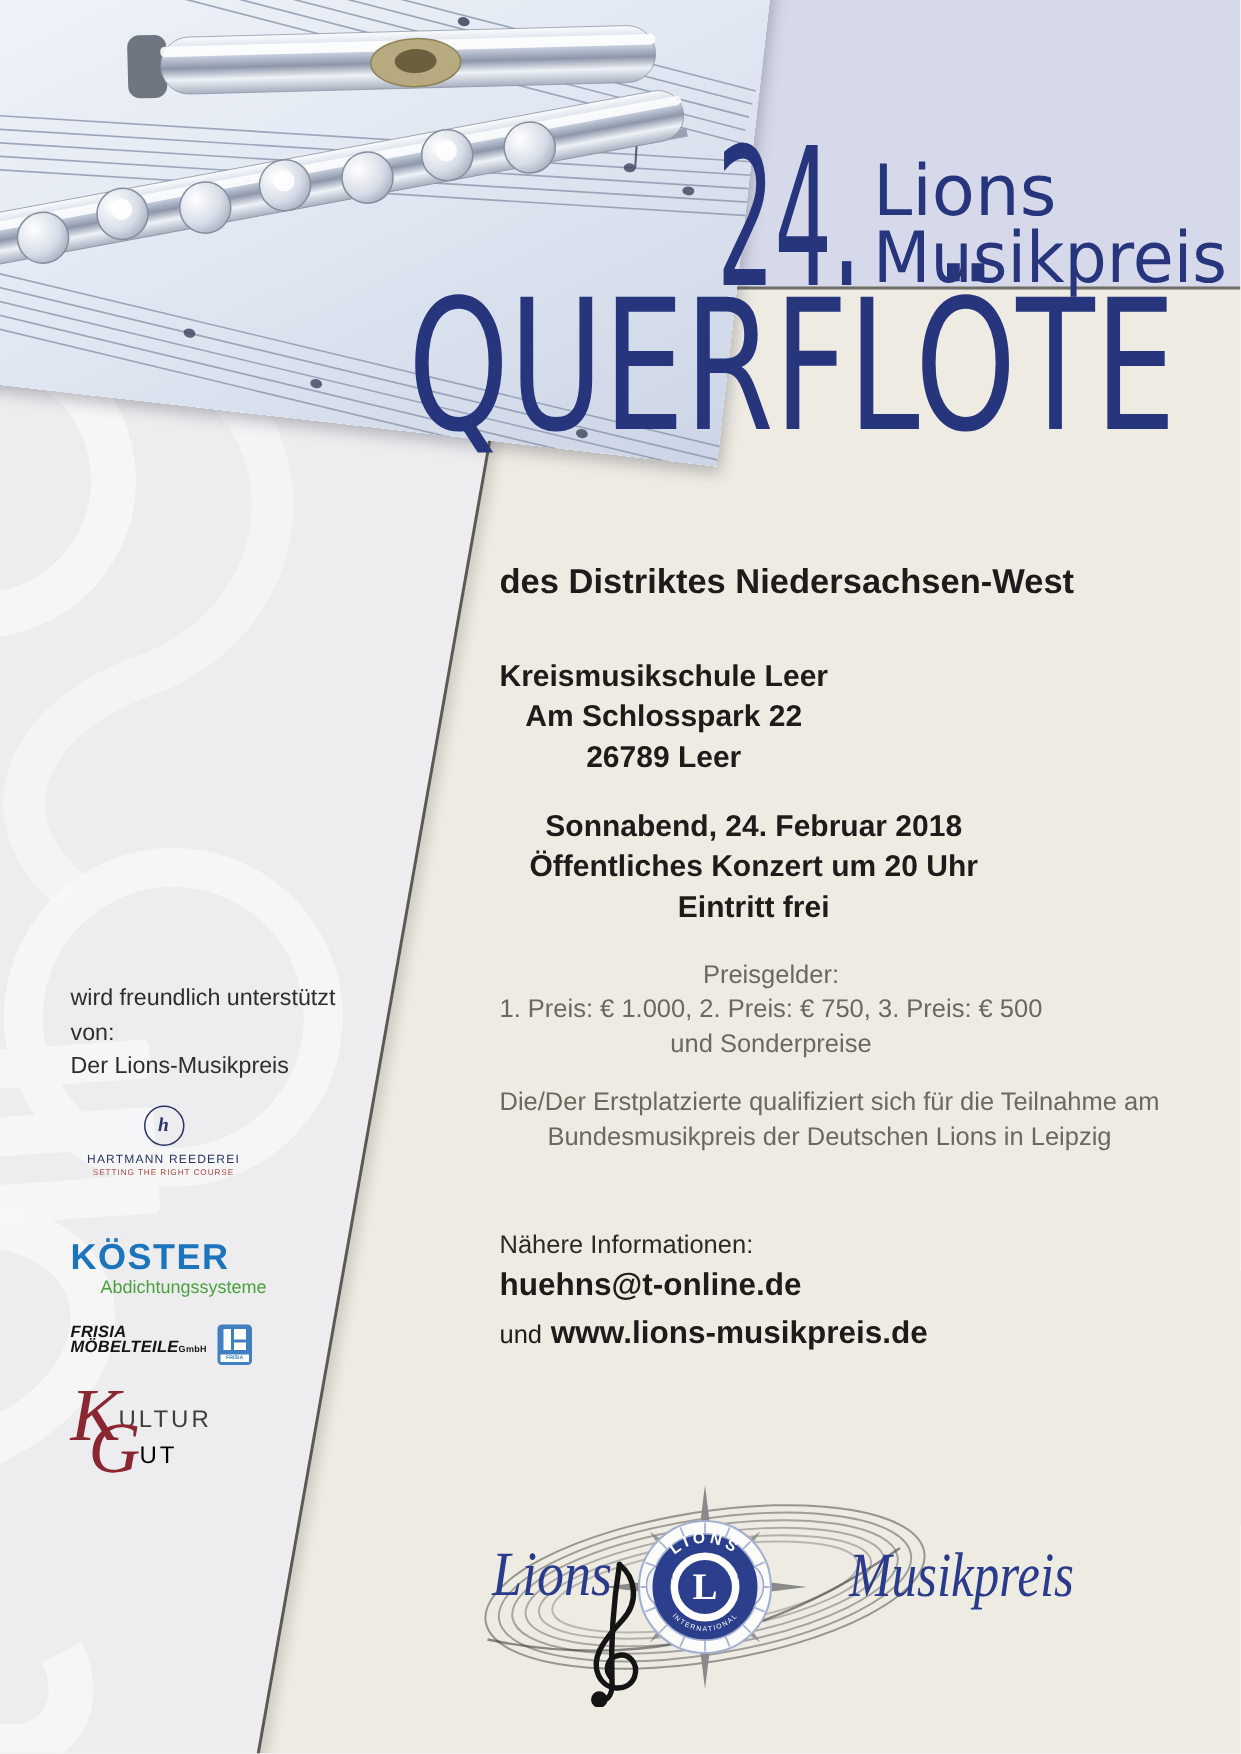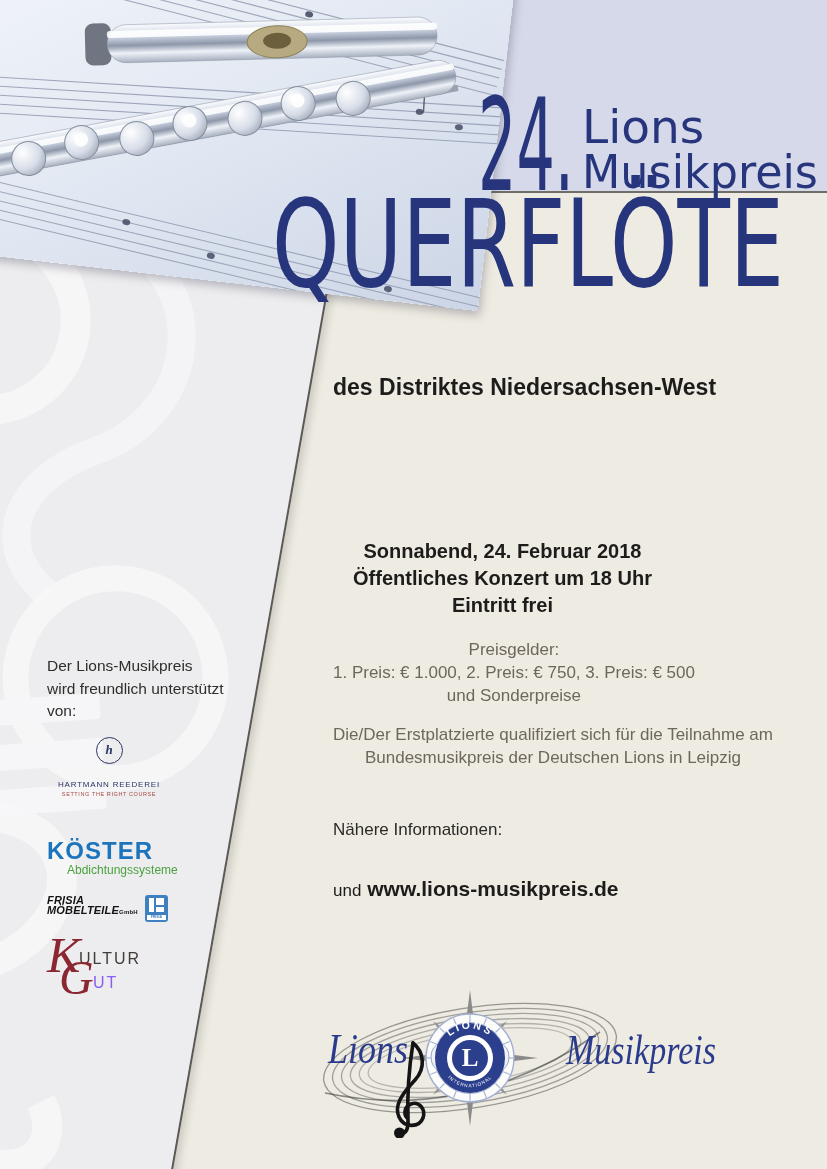--- a/index.html
+++ b/index.html
@@ -38,21 +38,21 @@
   .website-line .conj { font-size:17px; font-weight:normal; }
   .website-line .site { font-size:21px; font-weight:bold;margin-top:48px; }
 
   
   .sponsors { position:absolute; left:47px; top:655px; width:210px; z-index:5; }
   .sp-intro { font-size:15.5px; line-height:22.5px; color:#2f2e2b; }
   .logo-hartmann { width:124px; text-align:center; margin-top:14px; }
   .h-circle { width:25px; height:25px; border:1.5px solid #2a3564; border-radius:50%;
               margin:0 auto; line-height:24px; font-family:"Liberation Serif",serif;
               font-style:italic; font-weight:bold; font-size:13px; color:#2a3564; }
-  .h-line1 { font-size:8px; letter-spacing:.8px; color:#2a3564; margin-top:16px; }
+  .h-line1 { font-size:8px; letter-spacing:.8px; color:#2a3564; margin-top:4px; }
   .h-line2 { font-size:5.5px; letter-spacing:.6px; color:#a84a42; margin-top:2px; }
   .logo-koester { margin-top:15px; }
   .k-line1 { font-size:24px; font-weight:bold; letter-spacing:1px; color:#1b74bc;margin-top:40px; }
   .k-line2 { font-size:12px; color:#4ba13e; margin:-2px 0 0 20px; }
   .logo-frisia { margin-top:18px; display:flex; align-items:flex-start; gap:7px; }
   .f-text { font-style:italic; font-weight:bold; font-size:11px; line-height:10.5px;
             color:#141414; letter-spacing:.2px; }
   .f-gmbh { font-size:6px; font-style:normal; }
   .f-badge { width:23px; height:27px; background:#3f80c1; border-radius:3px; position:relative; }
   .f-s1 { position:absolute; left:4px; top:3px; width:5px; height:14px; background:#fff; }
@@ -60,21 +60,21 @@
   .f-s3 { position:absolute; left:11px; top:12px; width:8px; height:5px; background:#fff; }
   .f-strip { position:absolute; left:2px; top:20px; width:19px; height:5px; background:#fff;
              font-size:3.5px; color:#3f80c1; text-align:center; line-height:5px; font-weight:bold; }
   .logo-kulturgut { position:relative; margin-top:14px; height:72px; width:120px;
                     font-family:"Liberation Serif", serif; }
   .kg-k { position:absolute; left:0; top:-10px; font-style:italic; font-size:50px; color:#8b2731; }
   .kg-ultur { position:absolute; left:32px; top:14px; font-family:"Liberation Sans",sans-serif;
               font-size:16px; letter-spacing:2px; color:#413d38; }
   .kg-g { position:absolute; left:12px; top:14px; font-style:italic; font-size:48px; color:#8b2731; }
   .kg-ut { position:absolute; left:46px; top:38px; font-family:"Liberation Sans",sans-serif;
-           font-size:16px; letter-spacing:2px; color:#8b5cf6; }
+           font-size:16px; letter-spacing:2px; color:#000000; }
 
   
   .swoosh-svg { position:absolute; left:300px; top:990px; z-index:4; }
   .emblem-svg { position:absolute; left:395px; top:983px; z-index:5; }
   .clef-svg { position:absolute; left:386px; top:1038px; z-index:6; }
   .footer-words-svg { position:absolute; left:320px; top:1020px; z-index:5; overflow:visible; }
   .footer-word { fill:#2b3b8c; font-family:"Liberation Serif", serif; font-style:italic; }
 </style>
 </head>
 <body>
@@ -196,48 +196,54 @@
     <text class="svg-navy" x="122" y="63" font-size="47">Lions</text>
     <text class="svg-navy" x="122" y="108" font-size="47" textLength="236" lengthAdjust="spacingAndGlyphs">Musikpreis</text>
   </svg>
 
   <svg class="instrument-svg" width="540" height="110" viewBox="0 0 540 110">
     <text class="svg-navy" x="6" y="90" font-size="121" textLength="512" lengthAdjust="spacingAndGlyphs">QUERFLÖTE</text>
   </svg>
 
   <div class="txt subtitle">des Distriktes Niedersachsen-West</div>
 
+  <div class="txt venue">
+    <div>Kreismusikschule Leer</div>
+    <div>Am Schlosspark 22</div>
+    <div>26789 Leer</div>
+  </div>
 
   <div class="txt event">
     <div>Sonnabend, 24. Februar 2018</div>
-    <div>Öffentliches Konzert um 18 Uhr</div>
+    <div>Öffentliches Konzert um 20 Uhr</div>
     <div>Eintritt frei</div>
   </div>
 
   <div class="txt prizes">
     <div>Preisgelder:</div>
     <div>1. Preis: € 1.000, 2. Preis: € 750, 3. Preis: € 500</div>
     <div>und Sonderpreise</div>
   </div>
 
   <div class="txt qualification">
     <div>Die/Der Erstplatzierte qualifiziert sich für die Teilnahme am</div>
     <div>Bundesmusikpreis der Deutschen Lions in Leipzig</div>
   </div>
 
   <div class="txt info-heading">Nähere Informationen:</div>
+  <div class="txt email">huehns@t-online.de</div>
   <div class="txt website-line">
     <span class="conj">und</span>
     <span class="site">www.lions-musikpreis.de</span>
   </div>
 
   <div class="sponsors">
     <div class="sp-intro">
+      <div>wird freundlich unterstützt von:</div>
       <div>Der Lions-Musikpreis</div>
-      <div>wird freundlich unterstützt von:</div>
     </div>
 
     <div class="logo-hartmann">
       <div class="h-circle">h</div>
       <div class="h-line1">HARTMANN REEDEREI</div>
       <div class="h-line2">SETTING THE RIGHT COURSE</div>
     </div>
 
     <div class="logo-koester">
       <div class="k-line1">KÖSTER</div>

